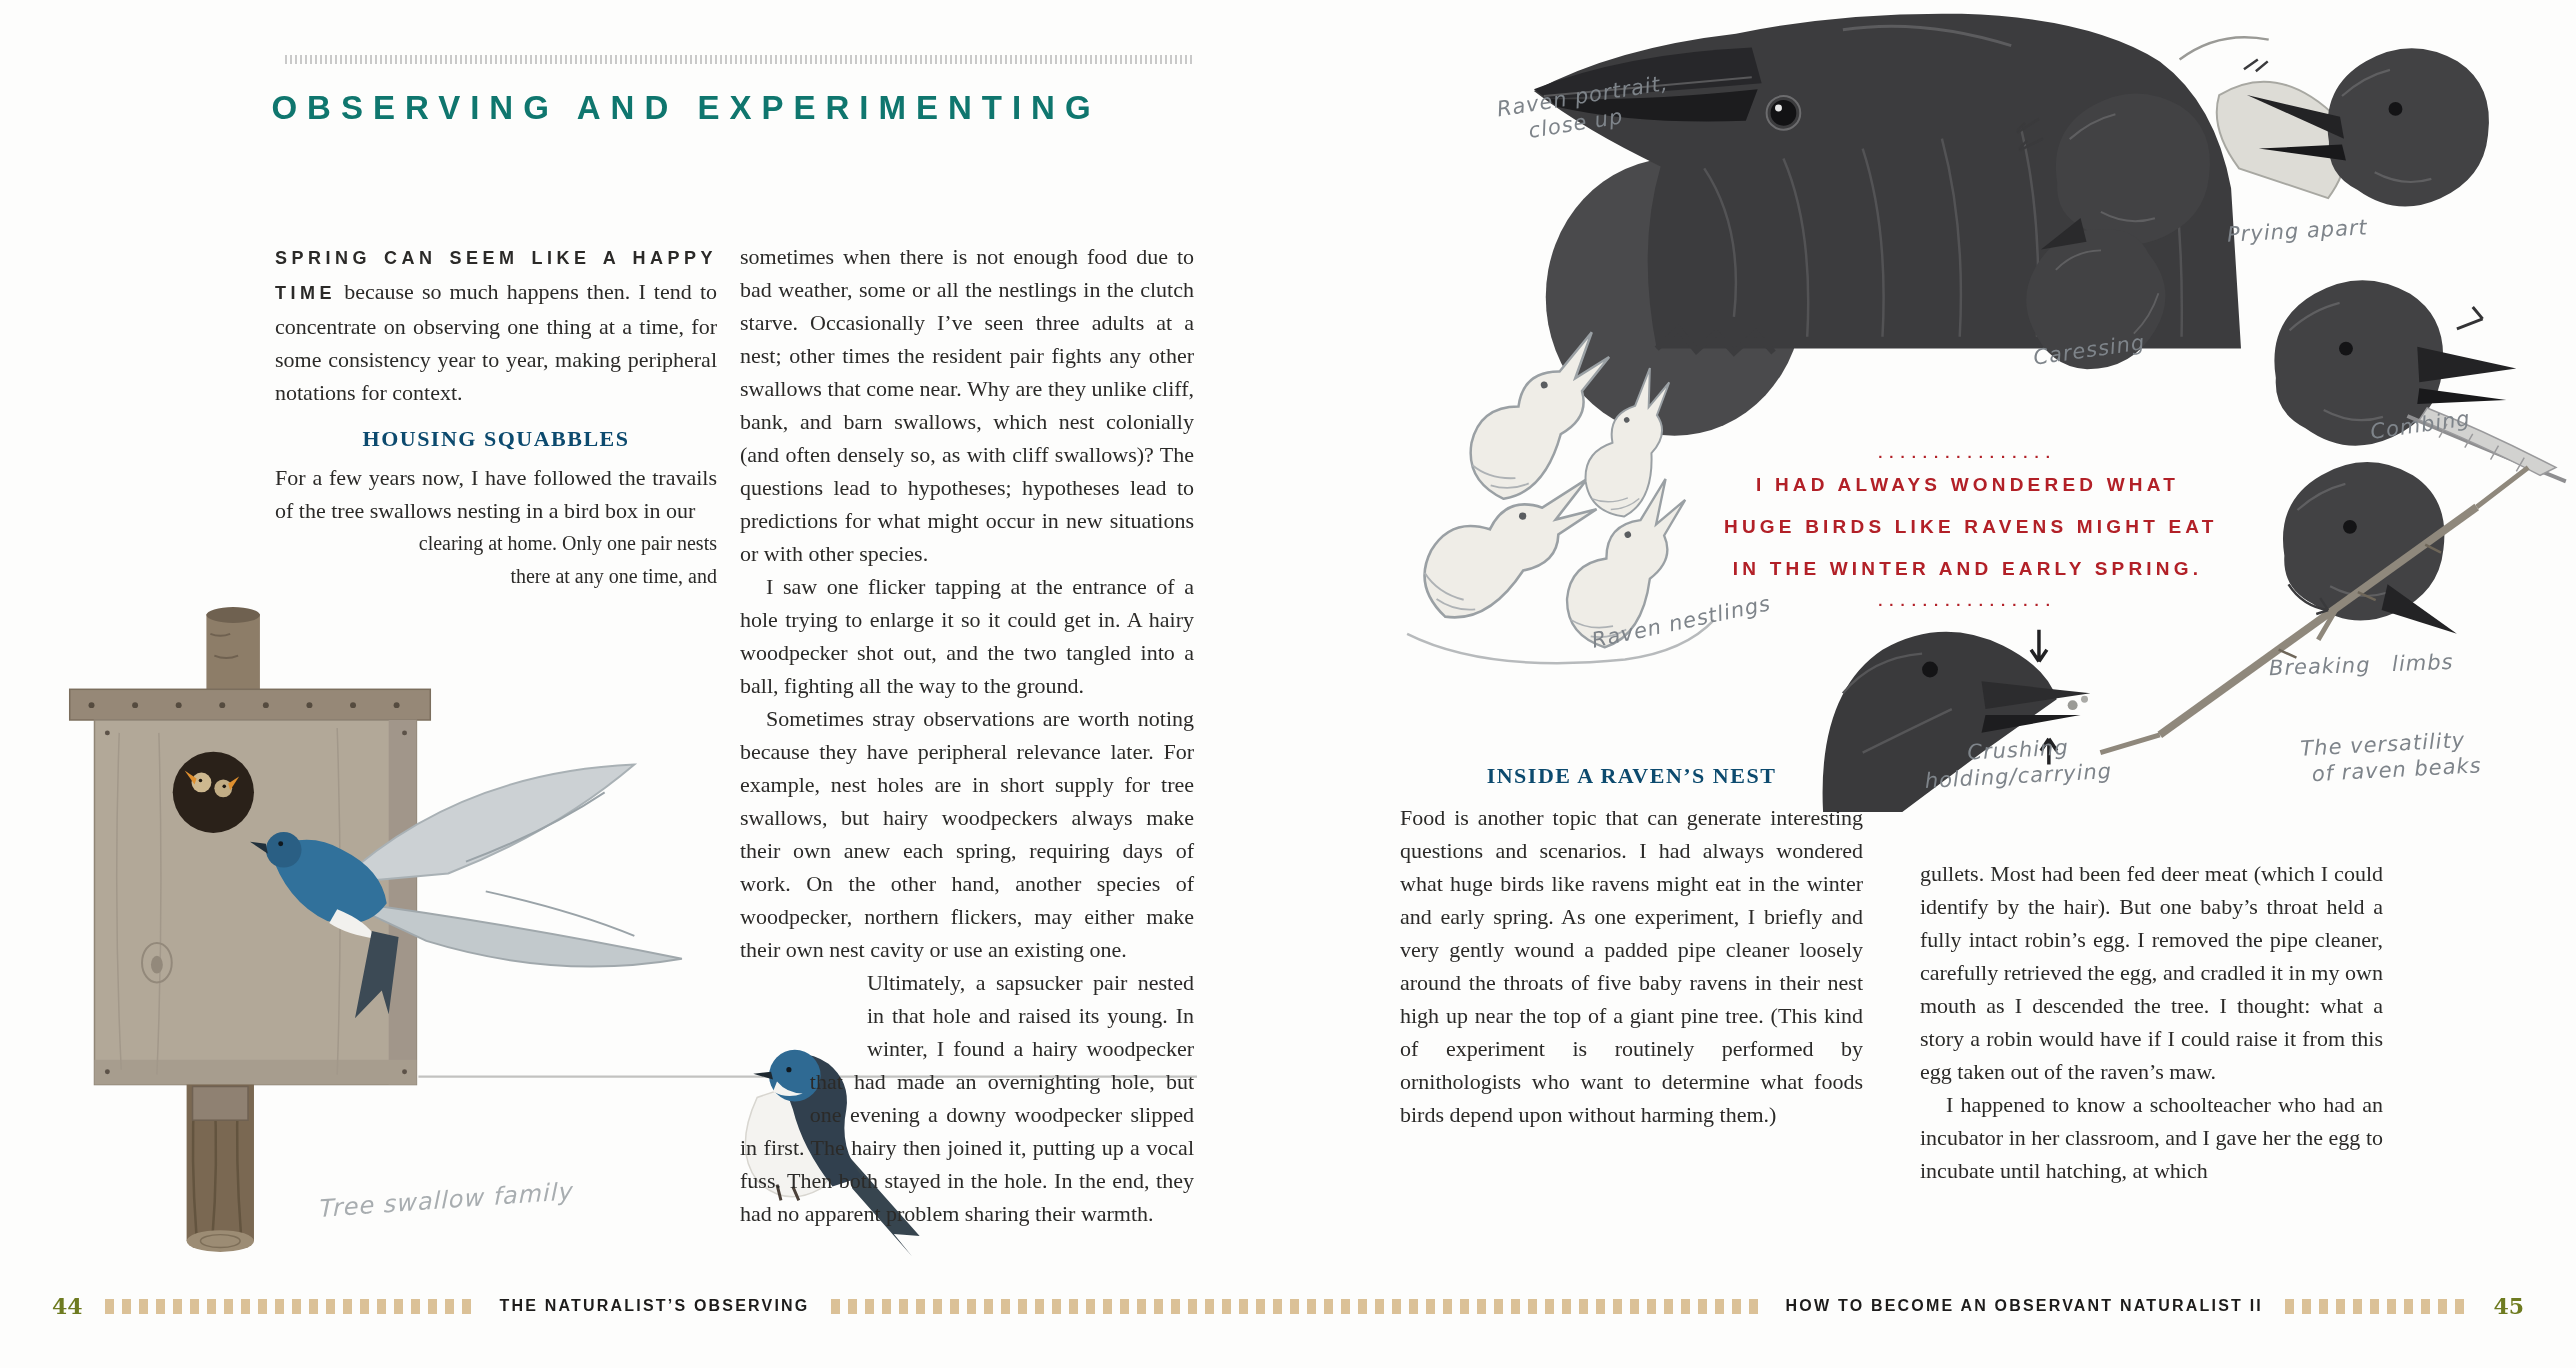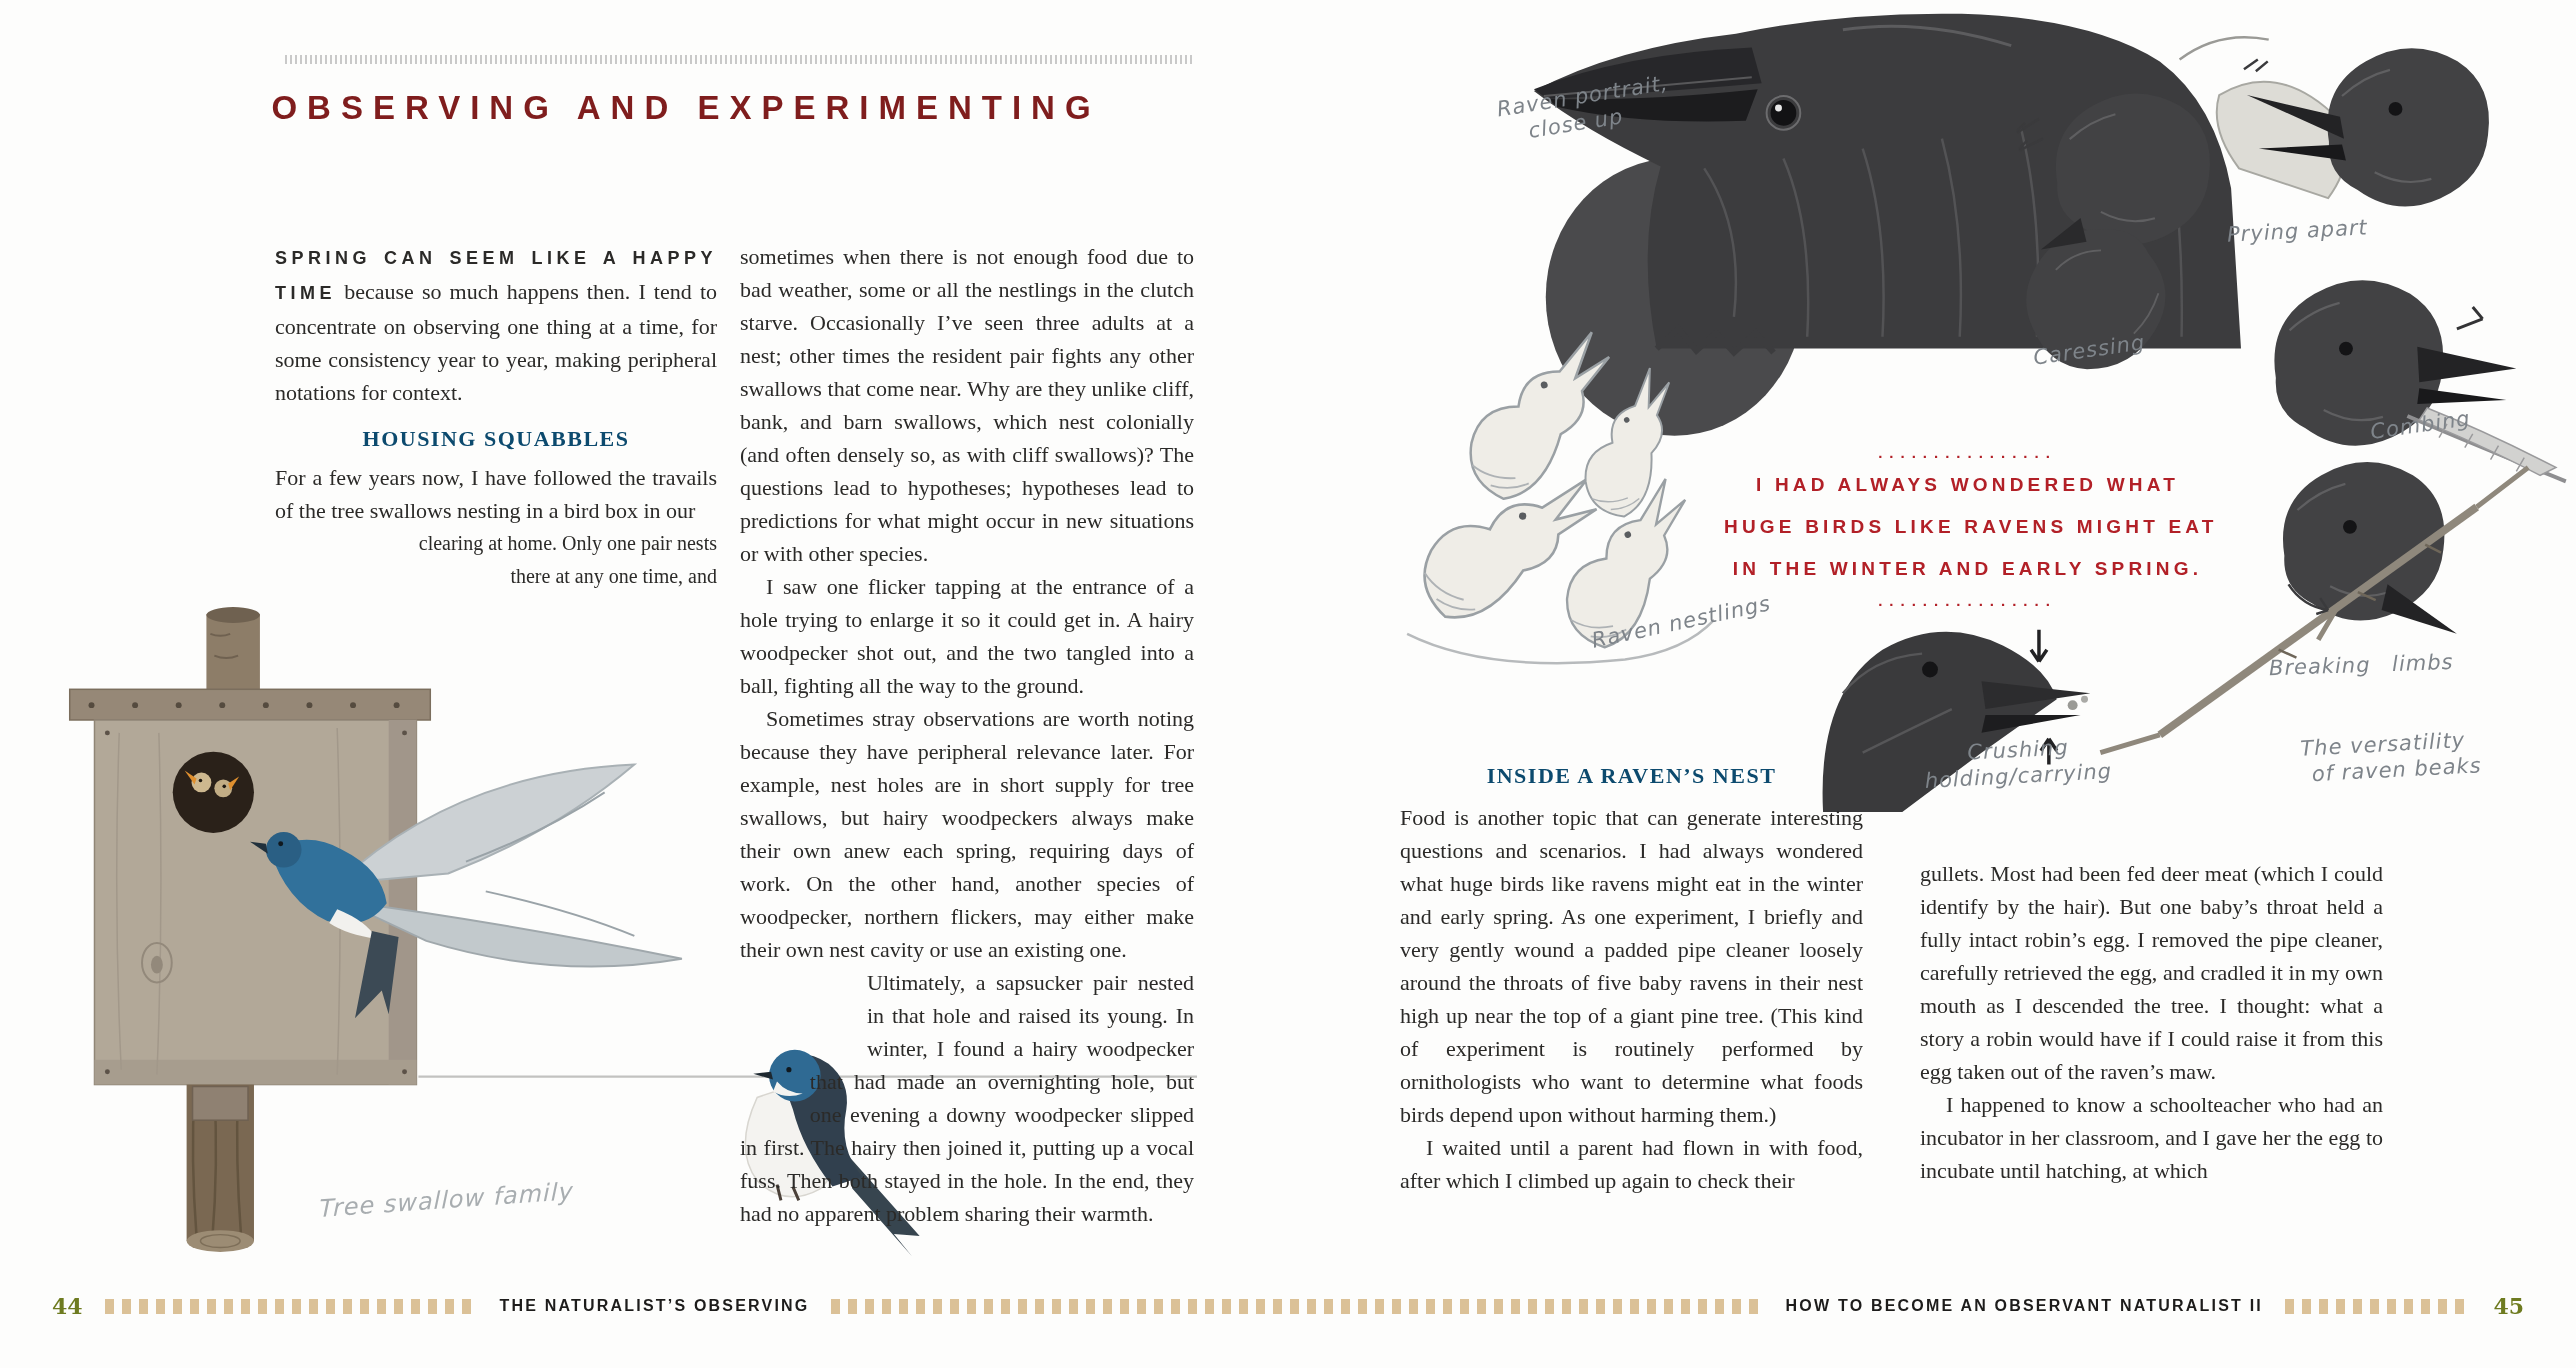--- a/index.html
+++ b/index.html
@@ -5,21 +5,21 @@
   html,body{margin:0;padding:0;background:#dcdcdc;}
   .spread{position:relative;width:2576px;height:1368px;background:#fdfdfc;overflow:hidden;
           font-family:"Liberation Serif",serif;color:#2b2a28;}
   
   .bodycol p{font-size:22px;line-height:33px;text-align:justify;margin:0;}
   .bodycol p.ind{text-indent:26px;}
   .lead-caps{font-family:"Liberation Sans",sans-serif;font-weight:600;font-size:18px;
              letter-spacing:4.5px;}
   .chapter-title{position:absolute;left:178px;top:67px;width:1016px;text-align:center;
              font-family:"Liberation Sans",sans-serif;font-weight:600;font-size:33px;
-             letter-spacing:10px;color:#7f1d1d;white-space:nowrap;}
+             letter-spacing:10px;color:#0f766e;white-space:nowrap;}
   .subhead{font-family:Liberation Serif, serif;font-weight:700;font-size:22px;
              letter-spacing:1.5px;text-align:center;color:#0c4a6e;margin:0;}
   .toprule{position:absolute;left:285px;top:55px;width:909px;height:9px;
              background:repeating-linear-gradient(90deg,#c9c9c9 0 2px,transparent 2px 5px);}
   
   .bodycol{position:absolute;}
   #lp-col1{left:275px;top:240px;width:442px;}
   #lp-col2{left:740px;top:240px;width:454px;}
   #rp-col1{left:1400px;top:763px;width:463px;}
   #rp-col2{left:1880px;top:857px;width:463px;margin-left:40px;}
@@ -256,21 +256,20 @@
     <div class="pq-dots">................</div>
     <div class="pq-line">I HAD ALWAYS WONDERED WHAT</div>
     <div class="pq-line">HUGE BIRDS LIKE RAVENS MIGHT EAT</div>
     <div class="pq-line">IN THE WINTER AND EARLY SPRING.</div>
     <div class="pq-dots">................</div>
   </div>
 
   <div class="bodycol" id="rp-col1">
     <h3 class="subhead">INSIDE A RAVEN’S NEST</h3>
     <p>Food is another topic that can generate interesting questions and scenarios. I had always wondered what huge birds like ravens might eat in the winter and early spring. As one experiment, I briefly and very gently wound a padded pipe cleaner loosely around the throats of five baby ravens in their nest high up near the top of a giant pine tree. (This kind of experiment is routinely performed by ornithologists who want to determine what foods birds depend upon without harming them.)</p>
-    <p class="ind">I waited until a parent had flown in with food, after which I climbed up again to check their</p>
   </div>
 
   <div class="bodycol" id="rp-col2">
     <p>gullets. Most had been fed deer meat (which I could identify by the hair). But one baby’s throat held a fully intact robin’s egg. I removed the pipe cleaner, carefully retrieved the egg, and cradled it in my own mouth as I descended the tree. I thought: what a story a robin would have if I could raise it from this egg taken out of the raven’s maw.</p>
     <p class="ind">I happened to know a schoolteacher who had an incubator in her classroom, and I gave her the egg to incubate until hatching, at which</p>
   </div>
 
   <div class="footer">
     <span class="pgnum">44</span>
     <span class="dashes d1"></span>

